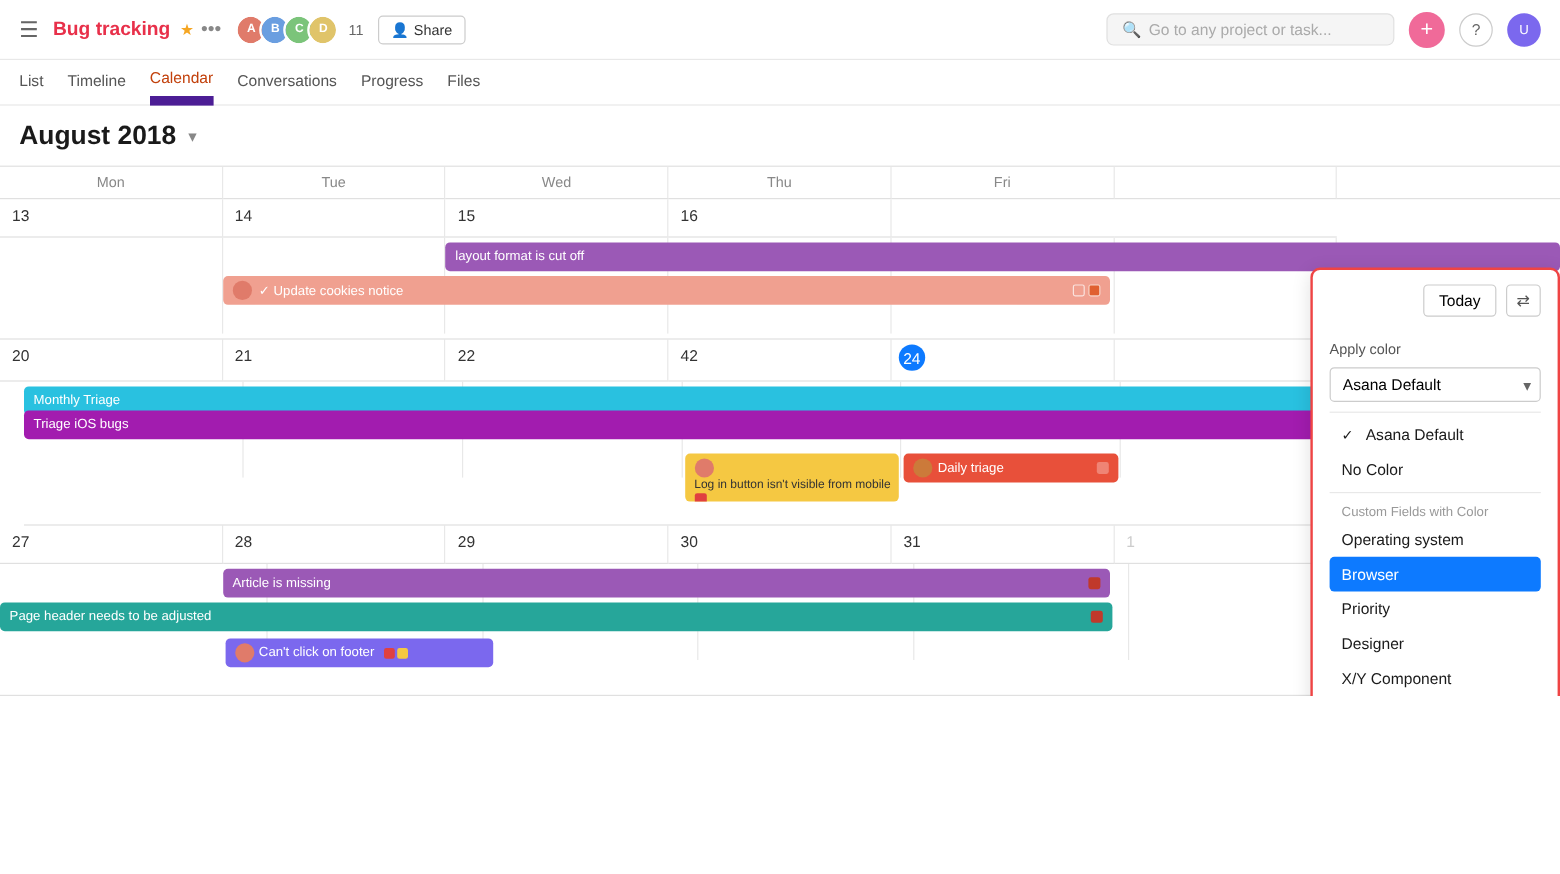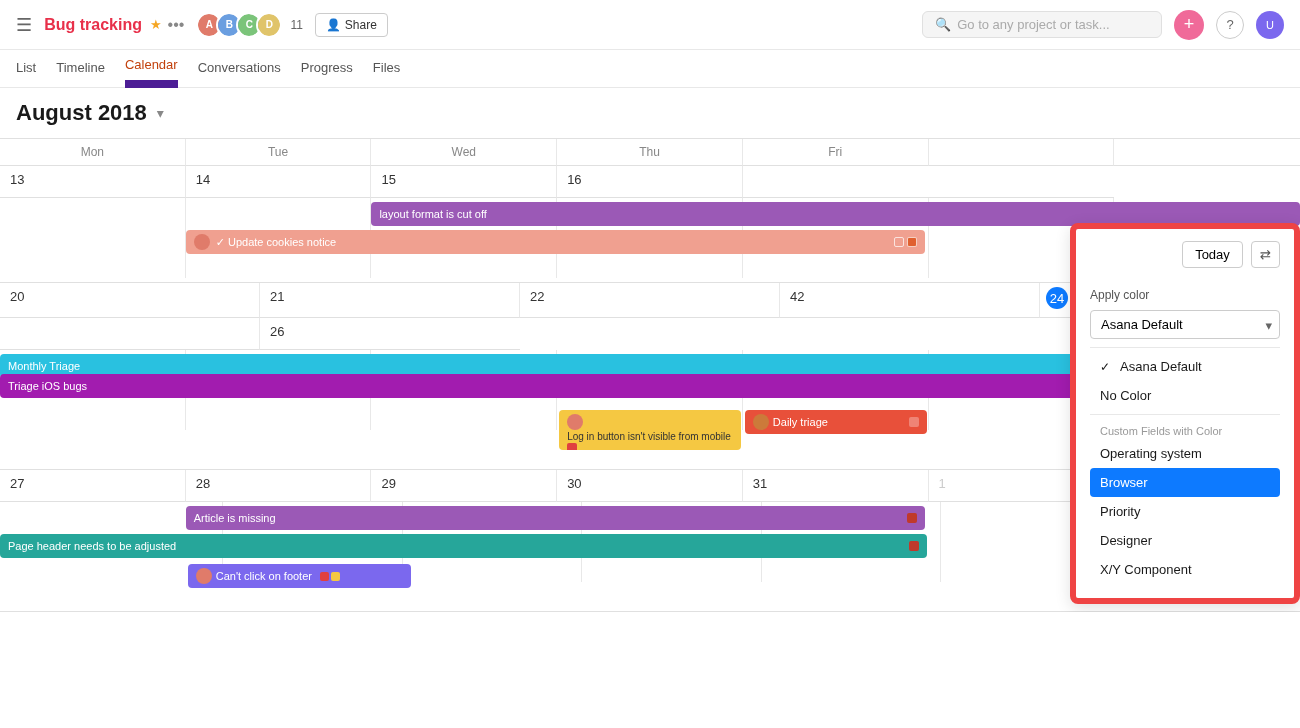--- a/index.html
+++ b/index.html
@@ -40,21 +40,21 @@
     .day-num.other-month { color: #ccc; }
     .event-avatar { width: 18px; height: 18px; border-radius: 50%; flex-shrink: 0; }
     .event-checkbox { width: 10px; height: 10px; border: 1px solid rgba(255,255,255,0.7); border-radius: 2px; flex-shrink: 0; }
     .week-date-cell { min-height: 24px; border-right: 1px solid #e8e8e8; border-bottom: 1px solid #e0e0e0; padding: 4px 6px; }
     .week-date-cell:nth-child(7n) { border-right: none; }
     .week-col { border-right: 1px solid #e8e8e8; min-height: 80px; }
     .week-col:last-child { border-right: none; }
     .span-event { position: absolute; height: 24px; border-radius: 4px; display: flex; align-items: center; padding: 0 8px; font-size: 11px; font-weight: 500; color: #fff; white-space: nowrap; overflow: hidden; }
 
     
-    .dropdown-panel { position: absolute; top: 85px; right: 0; width: 230px; background: #fff; border: 6px solid #ef4444; border-radius: 8px; z-index: 100; box-shadow: 0 4px 16px rgba(0,0,0,0.12); }
+    .dropdown-panel { position: absolute; top: 85px; right: 0; width: 208px; background: #fff; border: 2px solid #ef4444; border-radius: 8px; z-index: 100; box-shadow: 0 4px 16px rgba(0,0,0,0.12); }
     .panel-top { padding: 12px 14px; display: flex; align-items: center; justify-content: flex-end; gap: 8px; }
     .today-btn { border: 1px solid #ccc; border-radius: 4px; padding: 5px 12px; font-size: 13px; background: #fff; cursor: pointer; }
     .filter-btn { border: 1px solid #ccc; border-radius: 4px; padding: 5px 8px; background: #fff; cursor: pointer; color: #555; }
     .panel-body { padding: 8px 14px 14px; }
     .apply-color-label { font-size: 12px; color: #555; margin-bottom: 8px; font-weight: 500; }
     .select-wrapper { position: relative; margin-bottom: 8px; }
     .color-select { width: 100%; border: 1px solid #ccc; border-radius: 4px; padding: 6px 10px; font-size: 13px; appearance: none; background: #fff; cursor: pointer; }
     .select-chevron { position: absolute; right: 8px; top: 50%; transform: translateY(-50%); color: #666; pointer-events: none; }
     .dropdown-divider { height: 1px; background: #e8e8e8; margin: 4px 0; }
     .dropdown-item { padding: 7px 10px; font-size: 13px; border-radius: 4px; cursor: pointer; display: flex; align-items: center; gap: 6px; }
@@ -153,32 +153,32 @@
     <div class="span-event" style="background:#f0a090; left:calc(1/7*100%); width:calc(4/7*100% - 4px); top:32px; gap:6px;">
       <div class="event-avatar" style="background:#e07b6a; width:16px;height:16px;border-radius:50%;flex-shrink:0;"></div>
       <span>✓ Update cookies notice</span>
       <div style="margin-left:auto;display:flex;gap:3px;">
         <div class="event-checkbox" style="border:1px solid rgba(255,255,255,0.7);width:10px;height:10px;border-radius:2px;"></div>
         <div class="event-checkbox" style="background:#e06030;width:10px;height:10px;border-radius:2px;"></div>
       </div>
     </div>
   </div>
 
-  <div style="display:grid; grid-template-columns: repeat(5,1fr);">
+  <div style="display:grid; grid-template-columns: repeat(7,1fr);">
     <div class="week-date-cell"><span class="day-num">20</span></div>
     <div class="week-date-cell"><span class="day-num">21</span></div>
     <div class="week-date-cell"><span class="day-num">22</span></div>
     <div class="week-date-cell"><span class="day-num">42</span></div>
     <div class="week-date-cell">
       <span class="day-num today" style="background:#0d7aff;color:#fff;border-radius:50%;width:22px;height:22px;display:flex;align-items:center;justify-content:center;">24</span>
     </div>
     <div class="week-date-cell"></div>
     <div class="week-date-cell" style="border-right:none;"><span class="day-num">26</span></div>
   </div>
-  <div style="position:relative; border-bottom:1px solid #e0e0e0; min-height:120px;">
+  <div style="position:relative; border-bottom:1px solid #e0e0e0; min-height:120px;margin-left:20px;">
     <div style="display:grid; grid-template-columns: repeat(7,1fr); height:100%;">
       <div class="week-col"></div>
       <div class="week-col"></div>
       <div class="week-col"></div>
       <div class="week-col"></div>
       <div class="week-col"></div>
       <div class="week-col"></div>
       <div class="week-col" style="border-right:none;"></div>
     </div>
 

